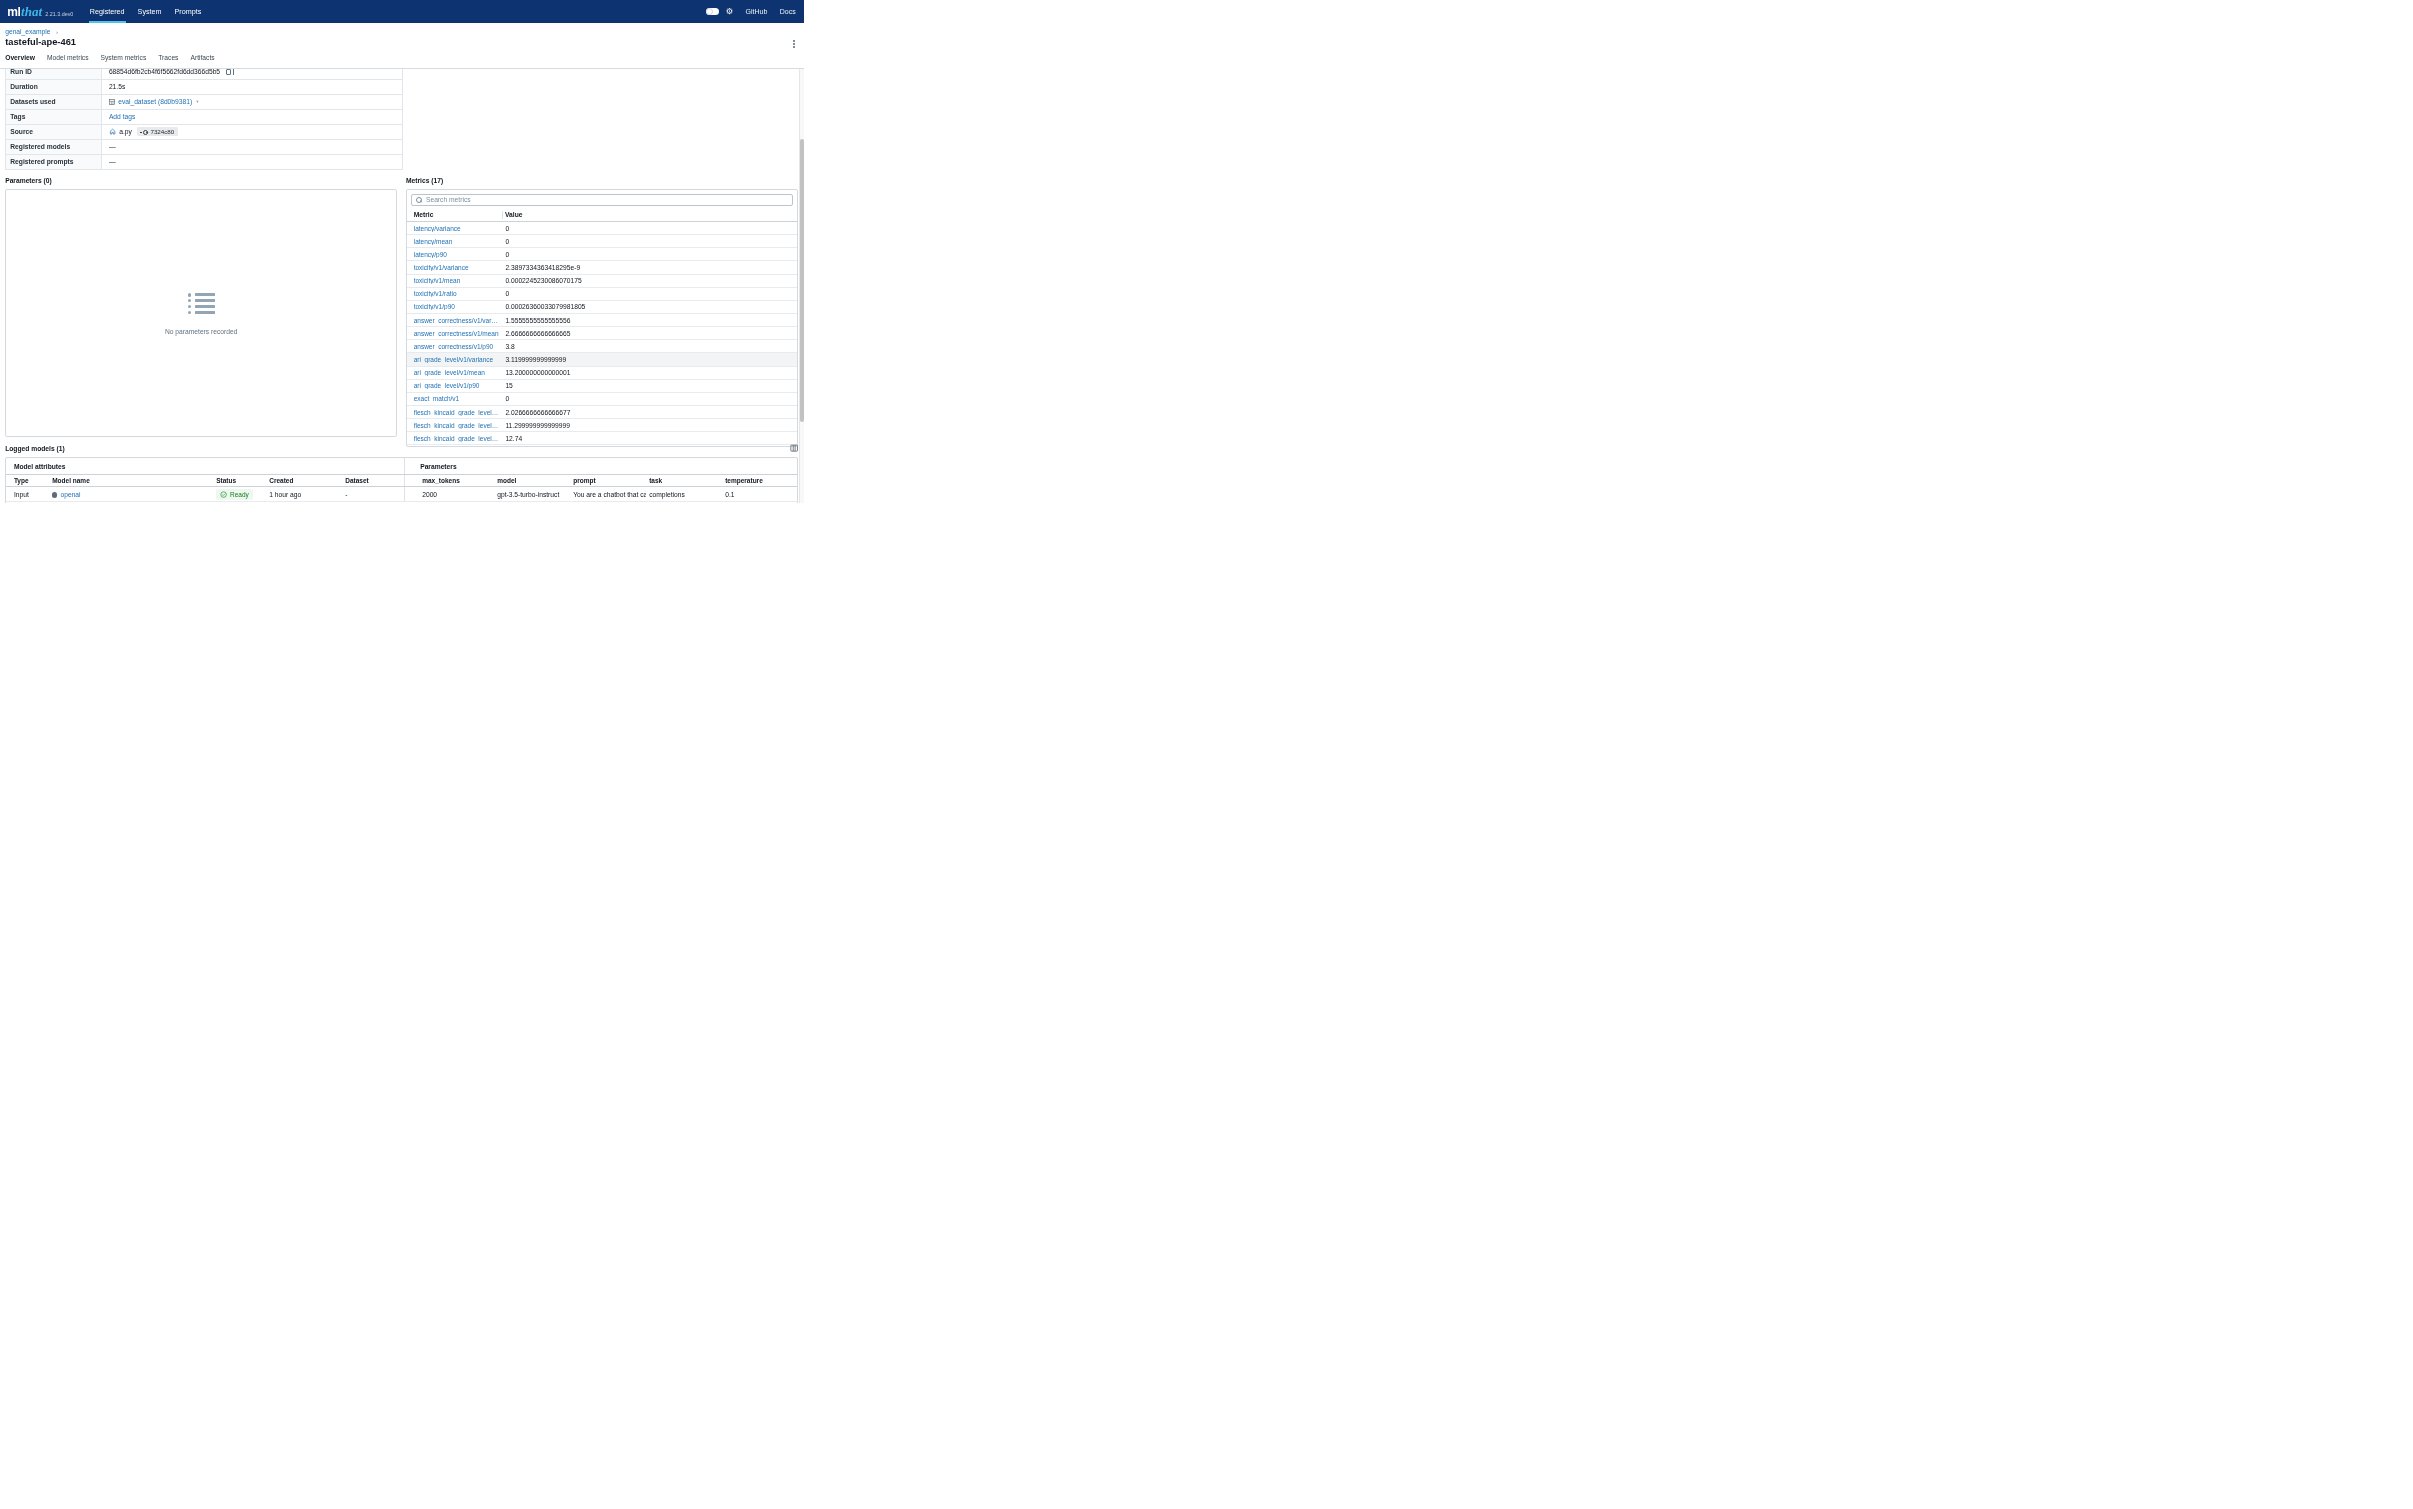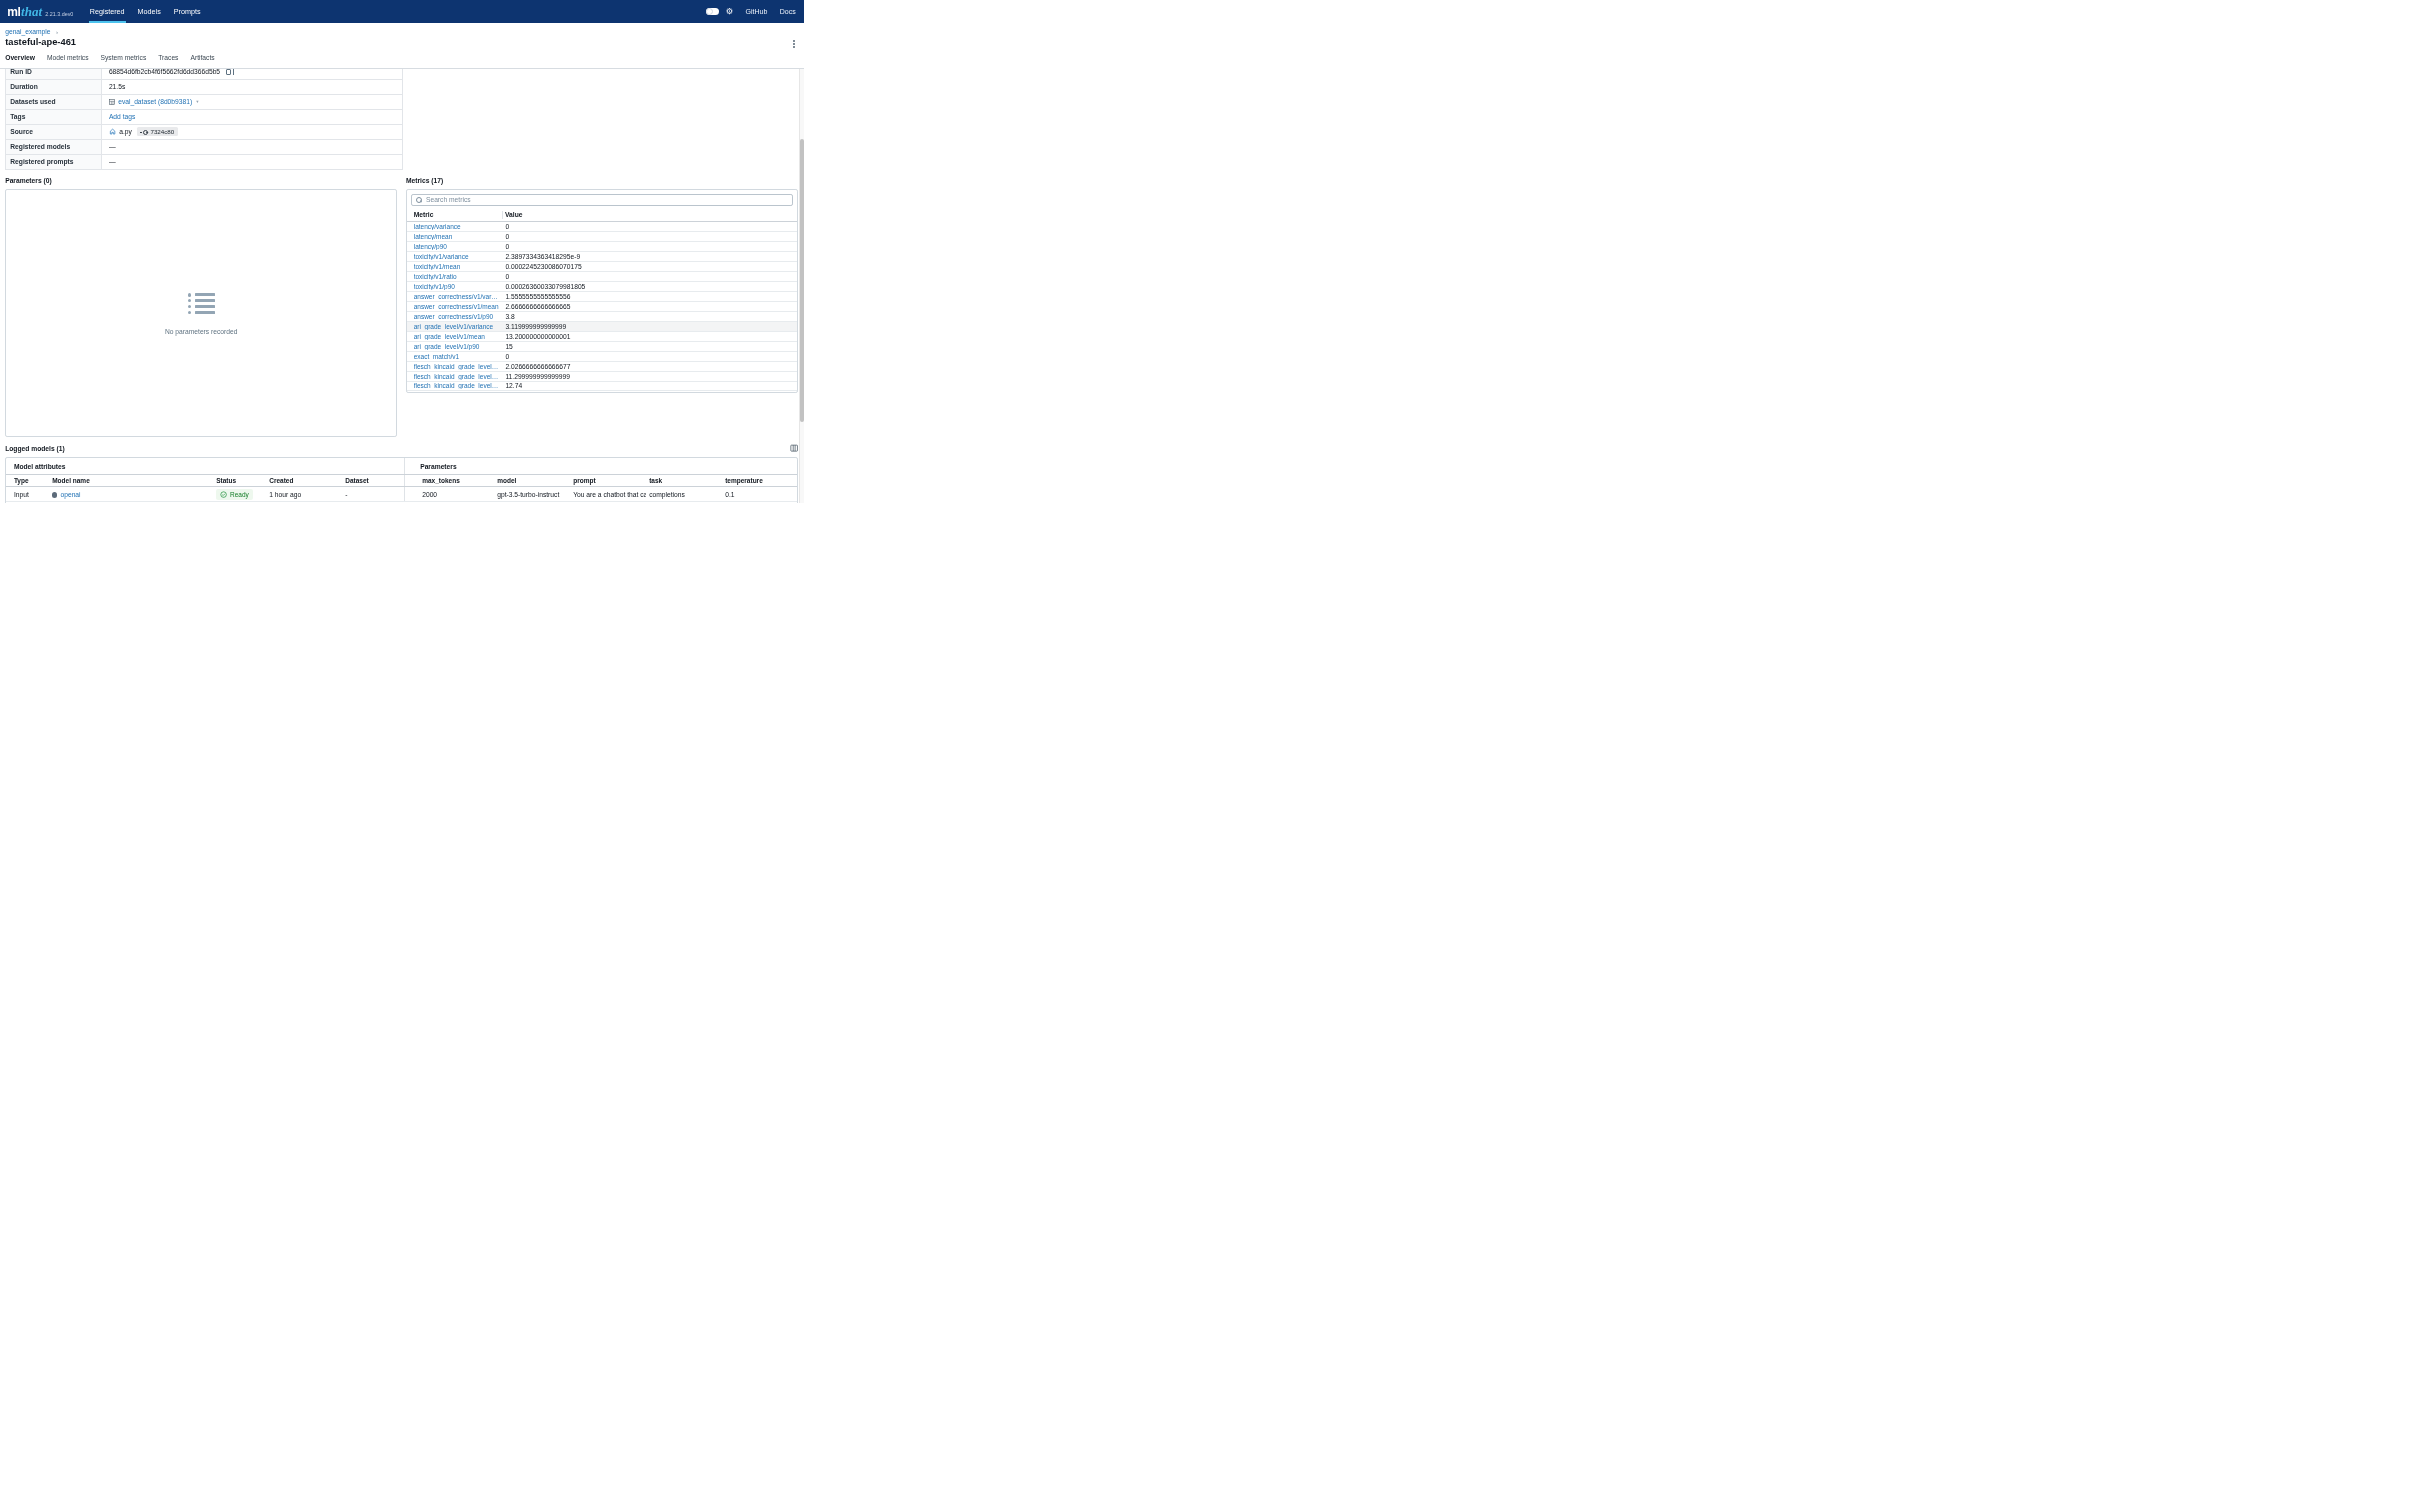--- a/index.html
+++ b/index.html
@@ -106,21 +106,21 @@
 <div class="page">
 
   <header class="navbar">
     <div class="brand">
       <span class="logo-ml">ml</span>
       <span class="logo-flow">that</span>
       <span class="version">2.21.3.dev0</span>
     </div>
     <nav class="nav-items">
       <a class="nav-item active">Registered</a>
-      <a class="nav-item">Models</a>
+      <a class="nav-item">System</a>
       <a class="nav-item">Prompts</a>
     </nav>
     <div class="nav-right">
       <span class="theme-toggle">
           <span class="theme-knob"></span>
         </span>
       <span class="gear">⚙</span>
       <a class="nav-link">GitHub</a>
       <a class="nav-link">Docs</a>
     </div>
@@ -227,21 +227,21 @@
           <div class="li-row">
               <span class="li-dot"></span>
               <span class="li-bar"></span>
             </div>
         </div>
         <div class="params-empty-text">No parameters recorded</div>
       </div>
     </div>
 
     <div class="section-h" style="top:108px; left:406px;">Metrics (17)</div>
-    <div class="panel" style="top:120px; left:406px; width:392px; height:204px;">
+    <div class="panel" style="top:120px; left:406px; width:392px; height:258px;">
       <div class="m-search">
         <span class="magnifier"></span>
         <input type="text" placeholder="Search metrics" style="">
       </div>
       <div class="m-header">
         <span class="m-hname">Metric</span>
         <span class="m-hdiv"></span>
         <span class="m-hvalue">Value</span>
       </div>
       <div class="m-rows">

